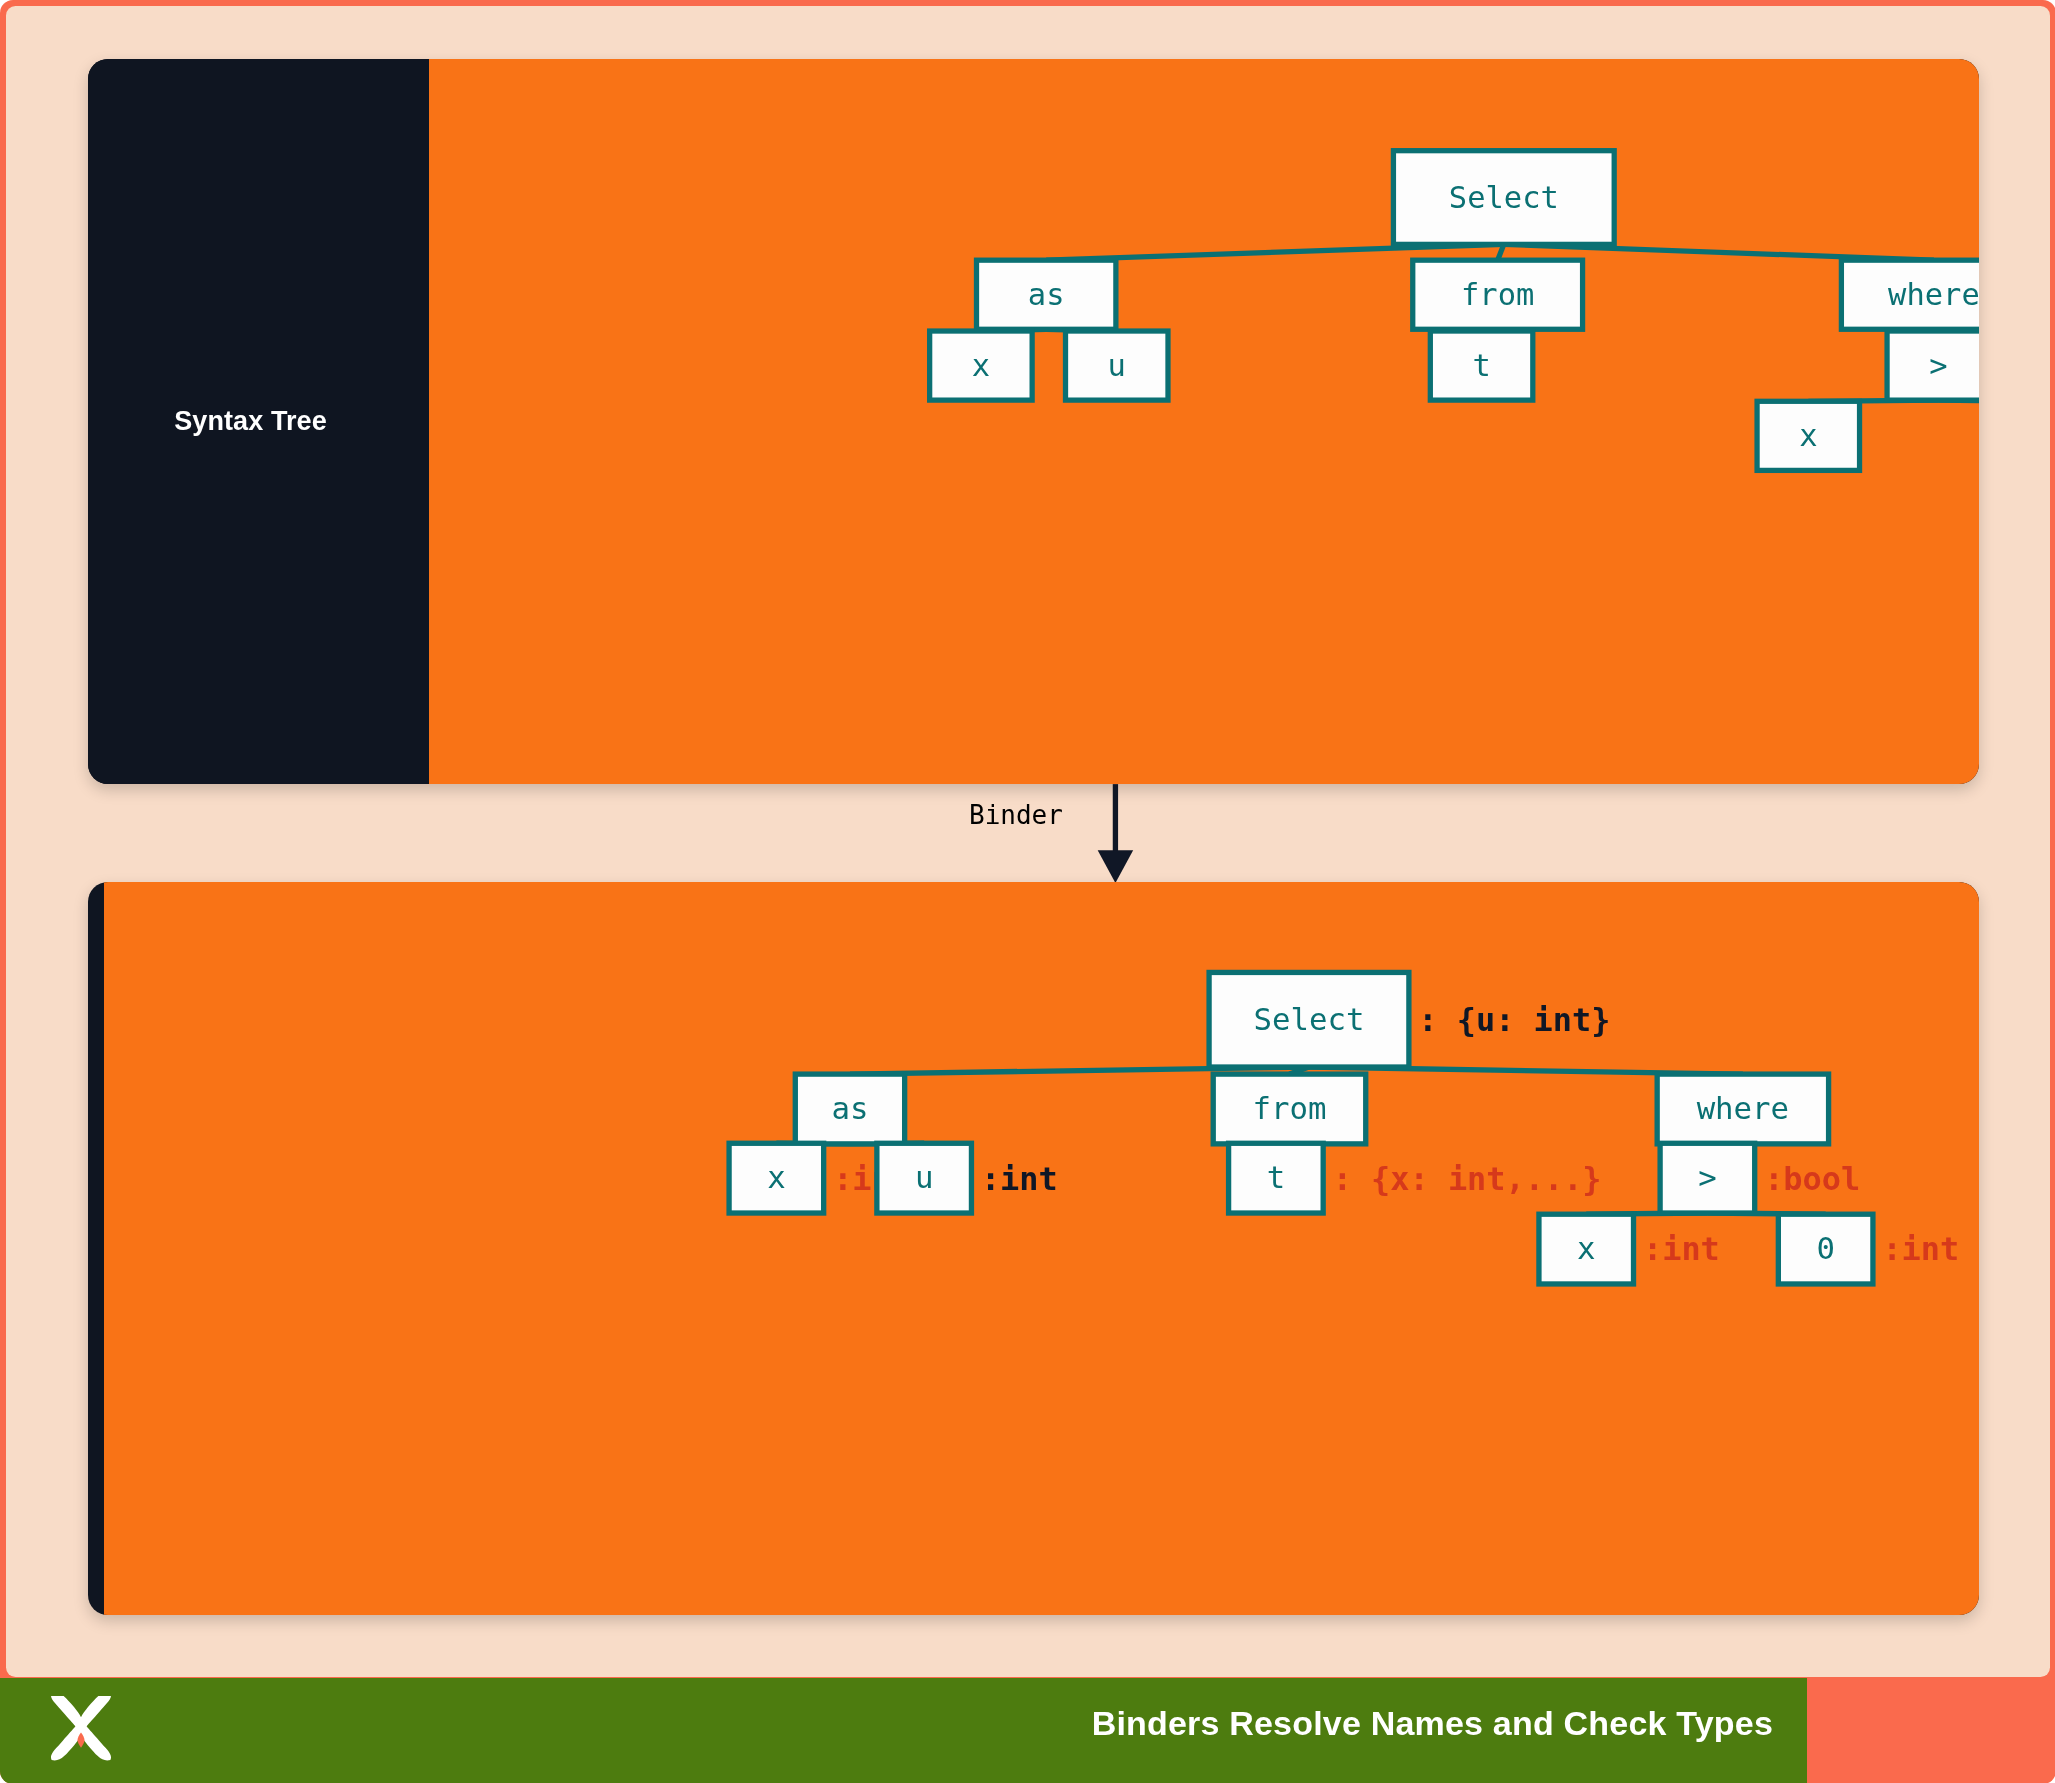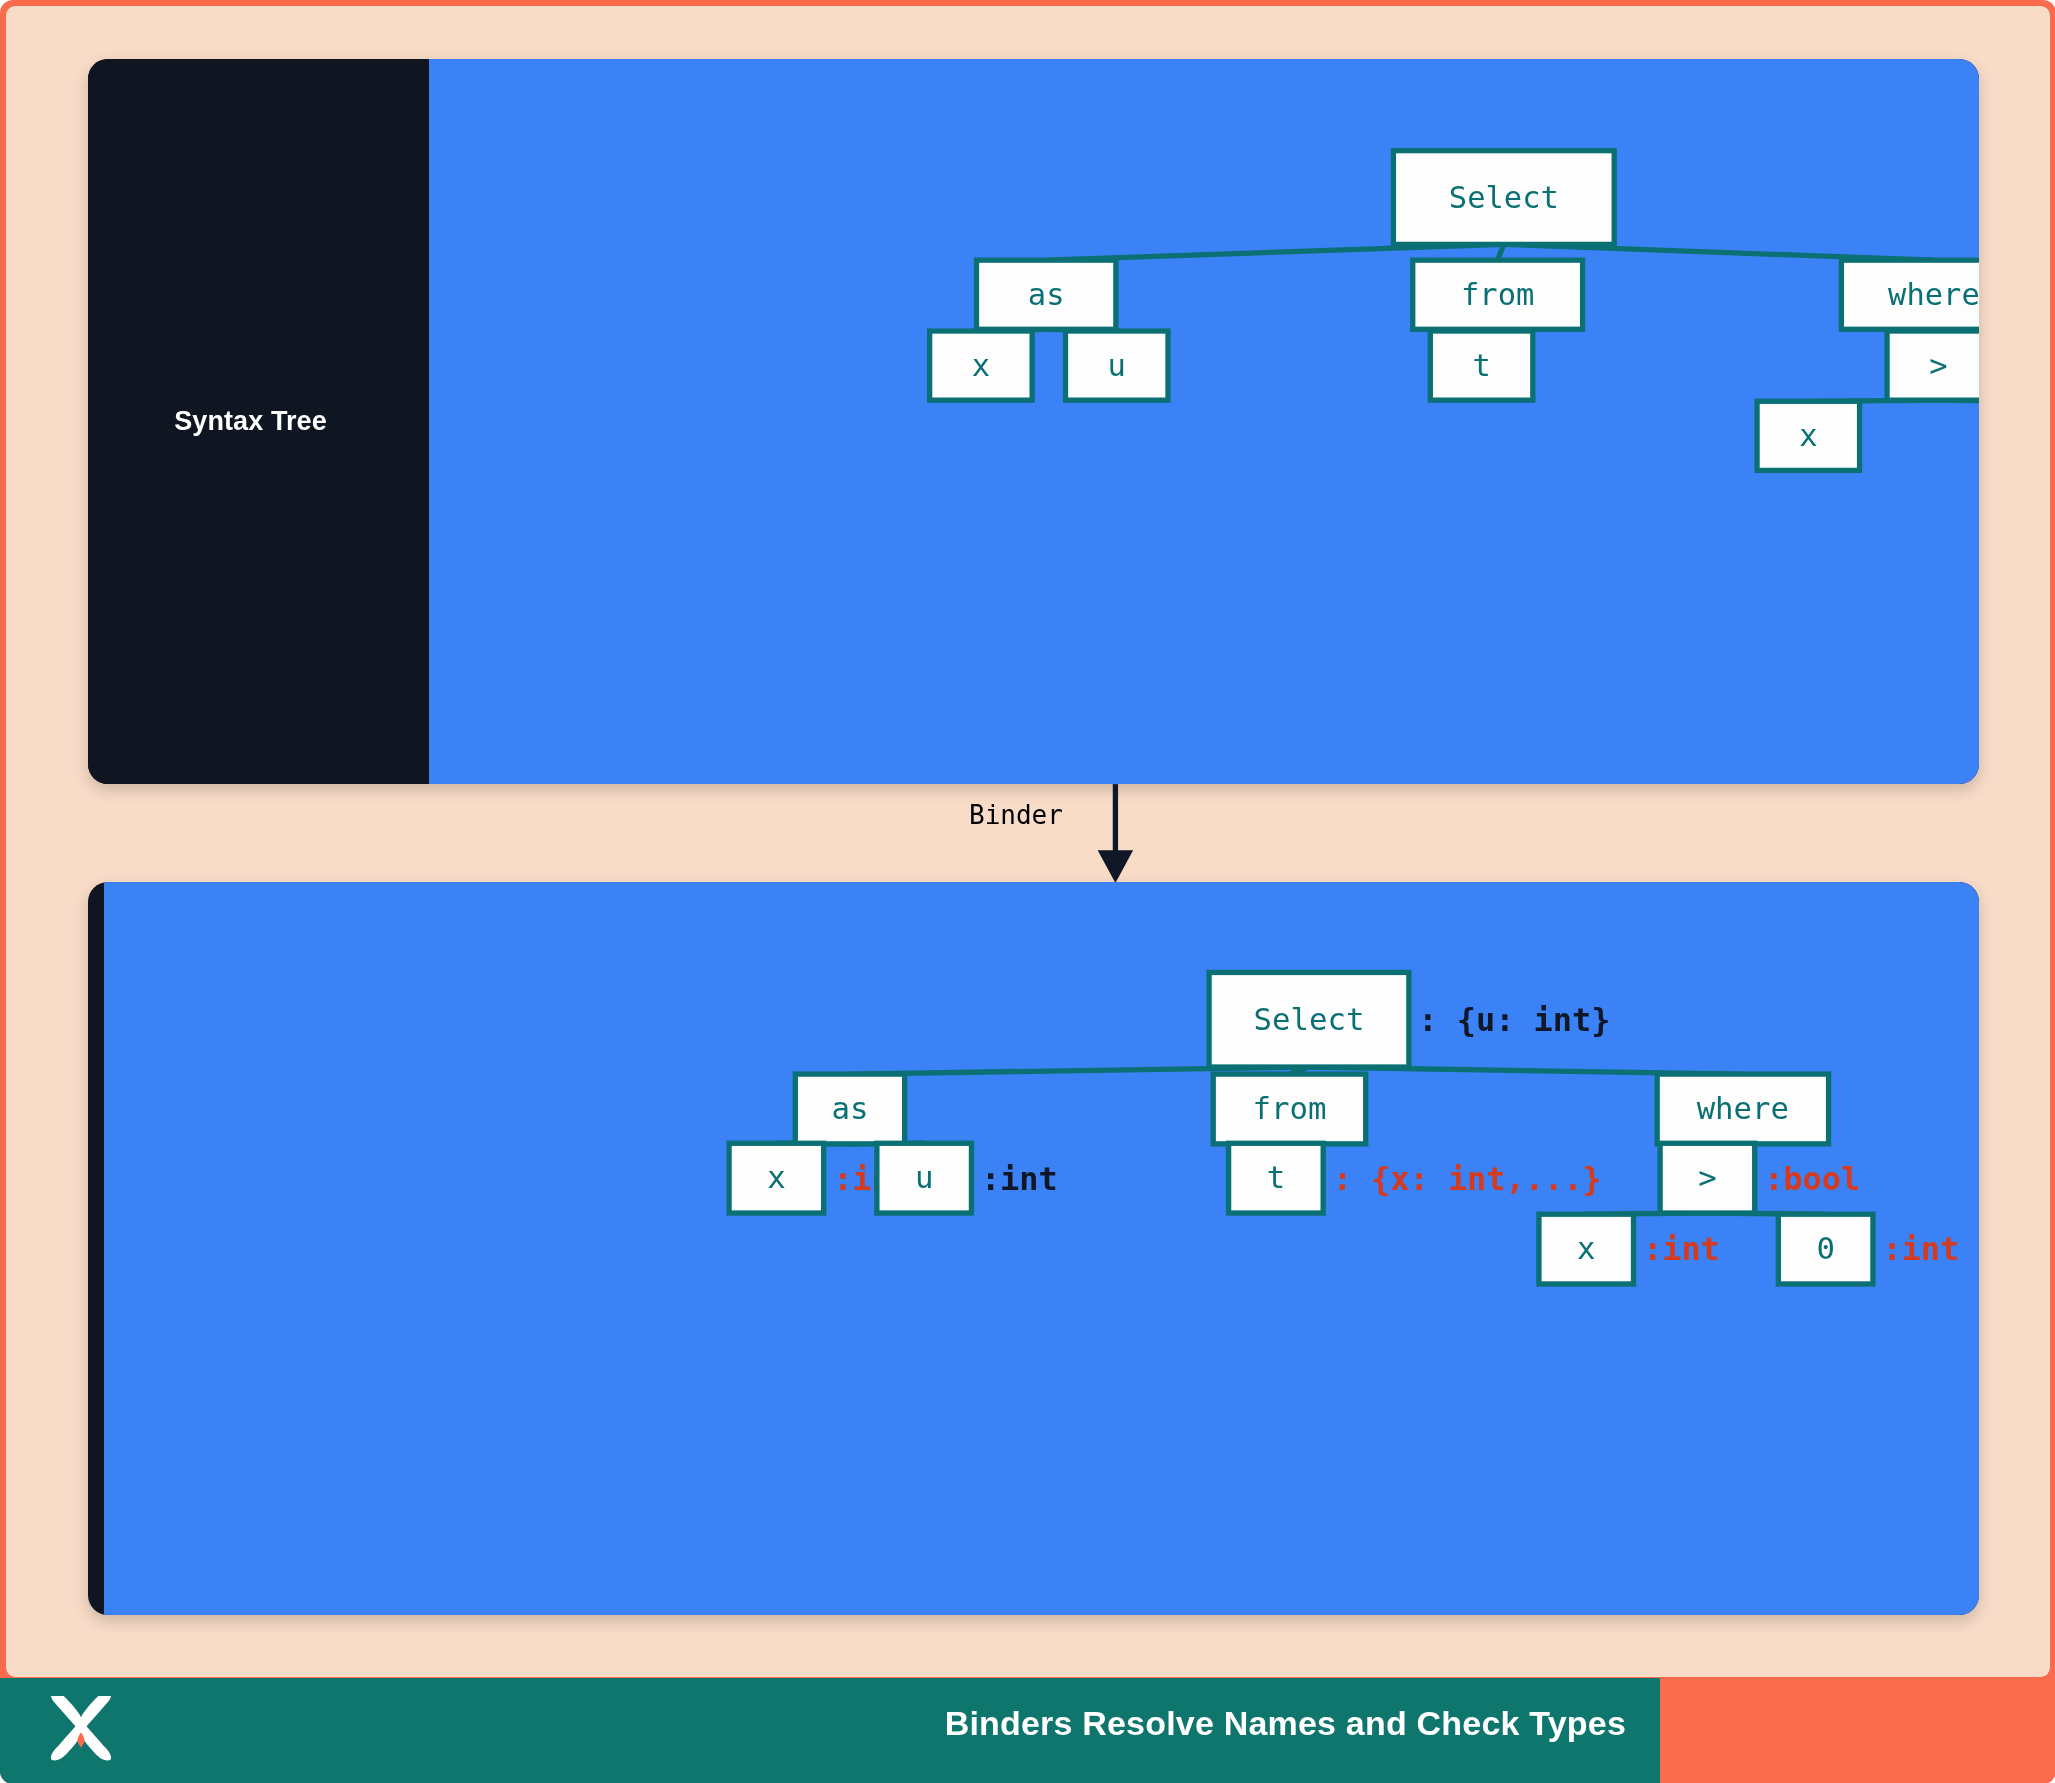--- a/index.html
+++ b/index.html
@@ -38,21 +38,21 @@
     justify-content:center;
     color:#ffffff;
     font-weight:bold;
     font-size:27px;
     line-height:1.38;
     text-align:right;
     letter-spacing:0.1px;
   }
   .panel .canvas{
     flex:1 1 auto;
-    background:#3b82f6;
+    background:#f97316;
     position:relative;
     margin-left:16px;
   }
   #panel-top{left:88px;top:59px;width:1891px;height:725px;}
   #panel-bottom{left:88px;top:882px;width:1891px;height:733px;}
 
   
   .tree-svg{position:absolute;left:0;top:0;width:100%;height:100%;display:block;}
 
   
@@ -66,25 +66,24 @@
     font-family:"DejaVu Sans Mono","Liberation Mono",monospace;
     font-size:26px;
     color:#000000;
     white-space:nowrap;
   }
 
   
   #footer{
     position:absolute;
     left:0;bottom:0;
-    width:1652px;height:106px;
-    background:#0f766e;
+    width:1807px;height:106px;
+    background:#4d7c0f;
     display:flex;
     align-items:center;
-    padding-left:8px;
   }
   #footer-logo{
     position:absolute;
     left:46px;top:18px;
     width:70px;height:70px;
   }
   #footer-title{
     position:absolute;
     right:34px;top:26px;
     color:#ffffff;

